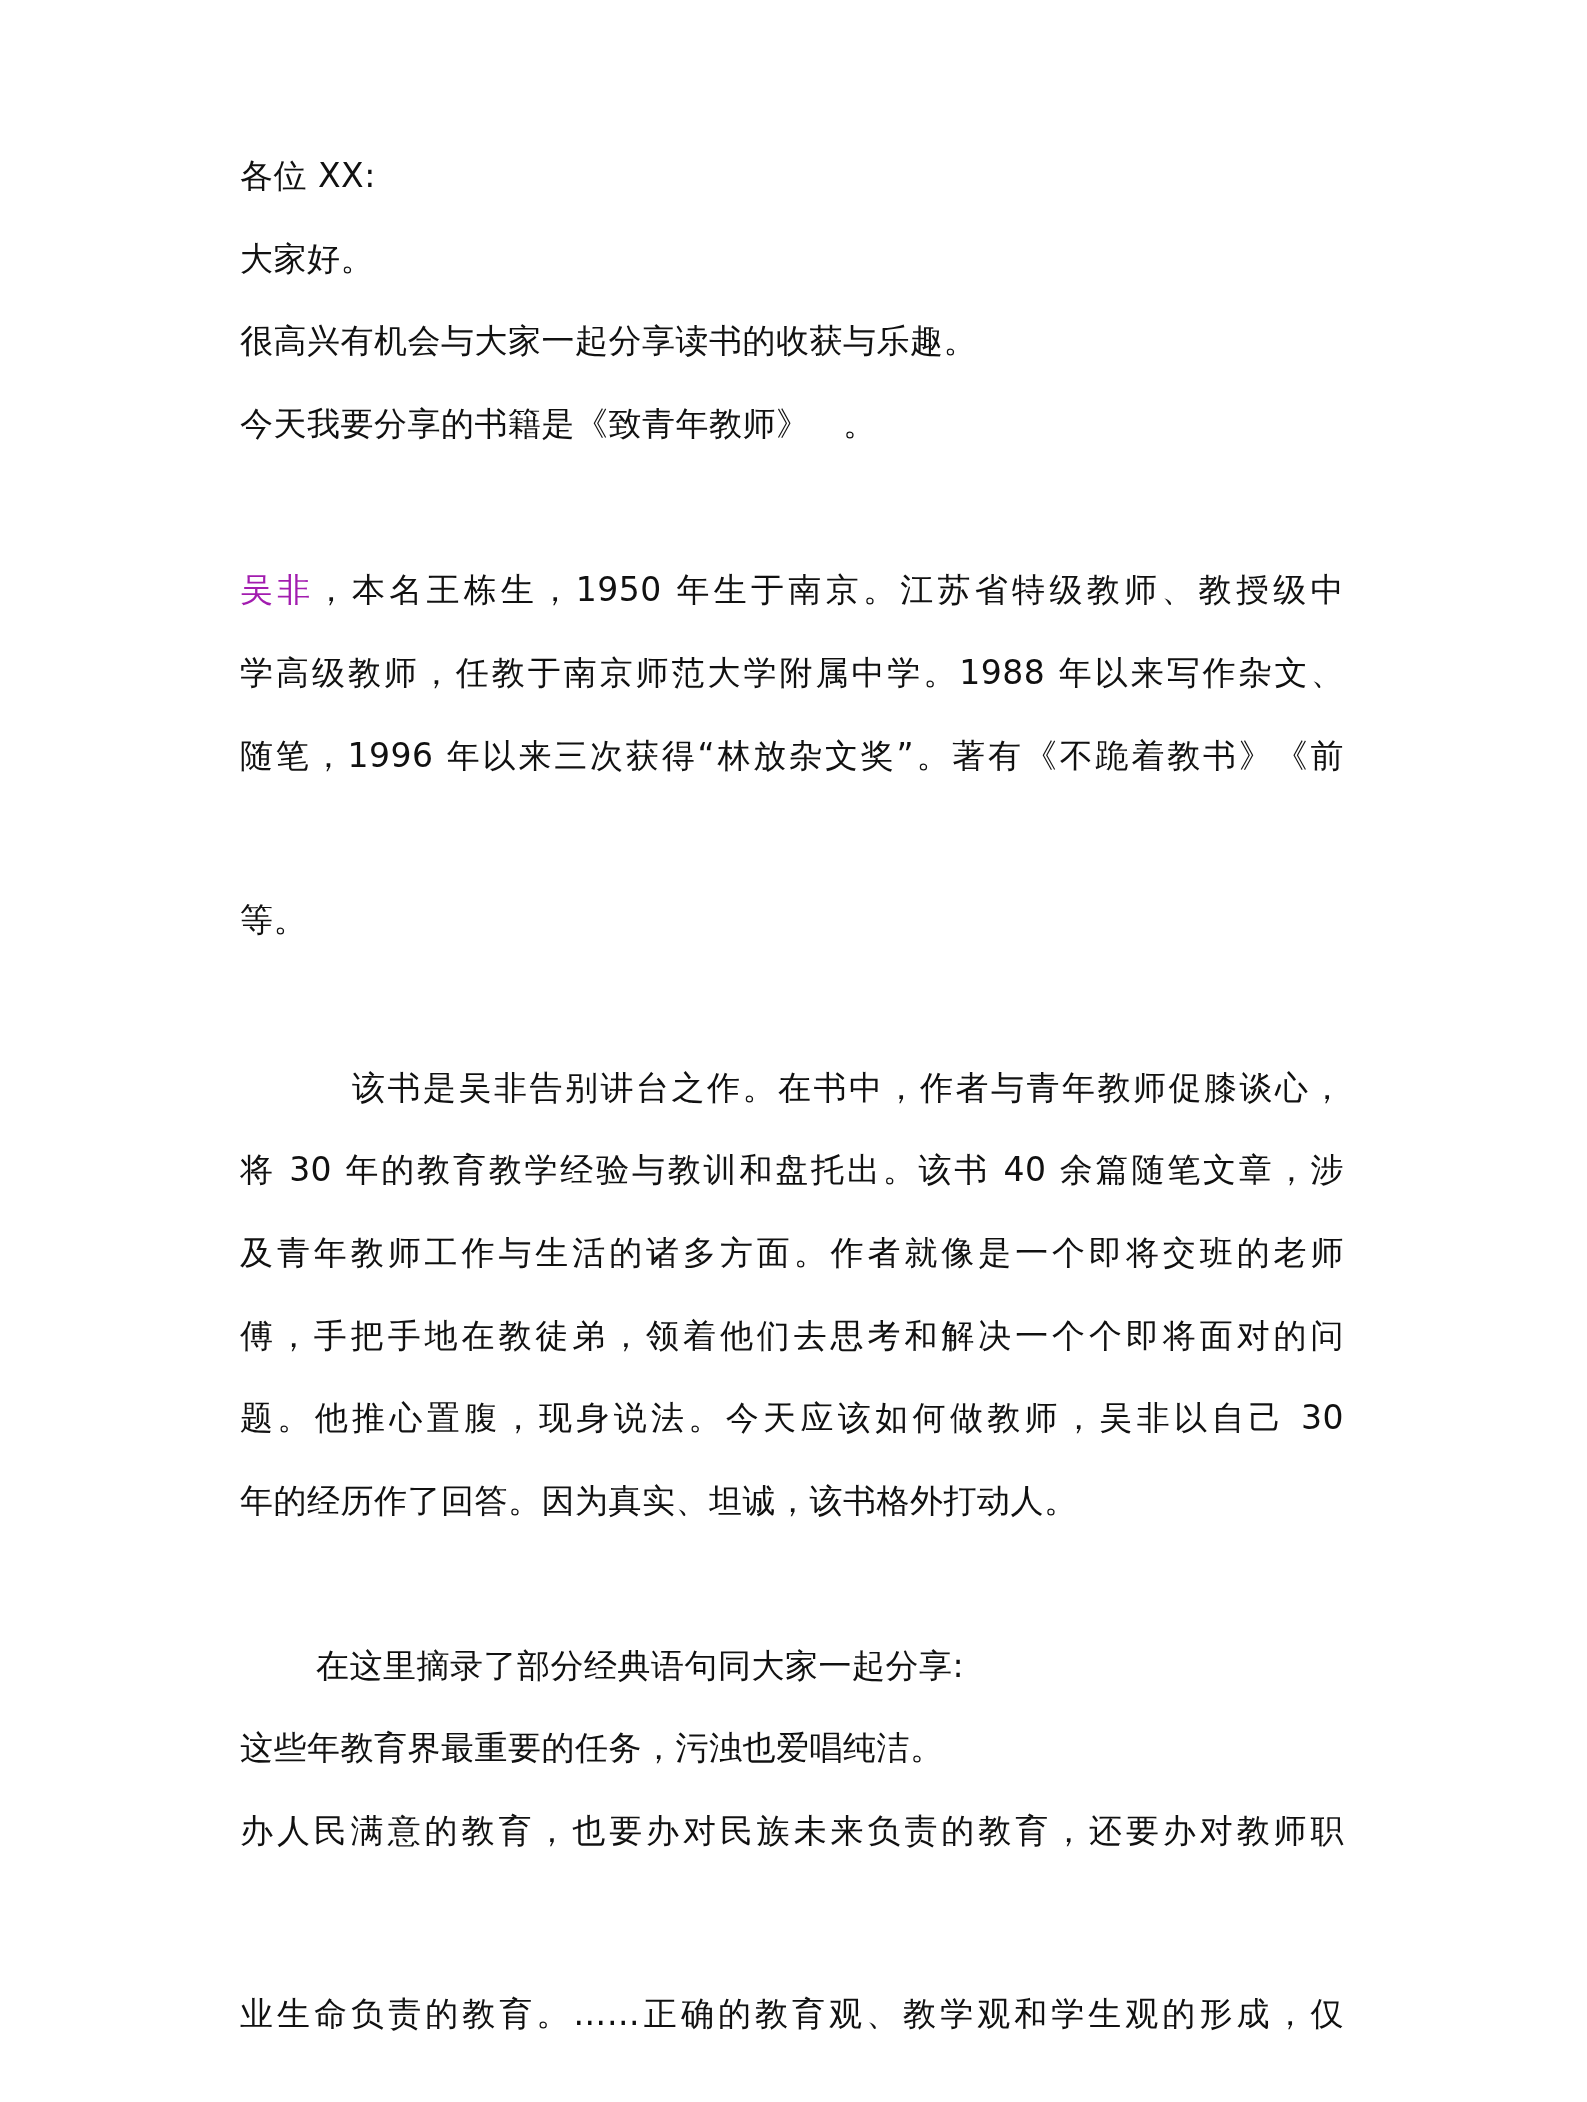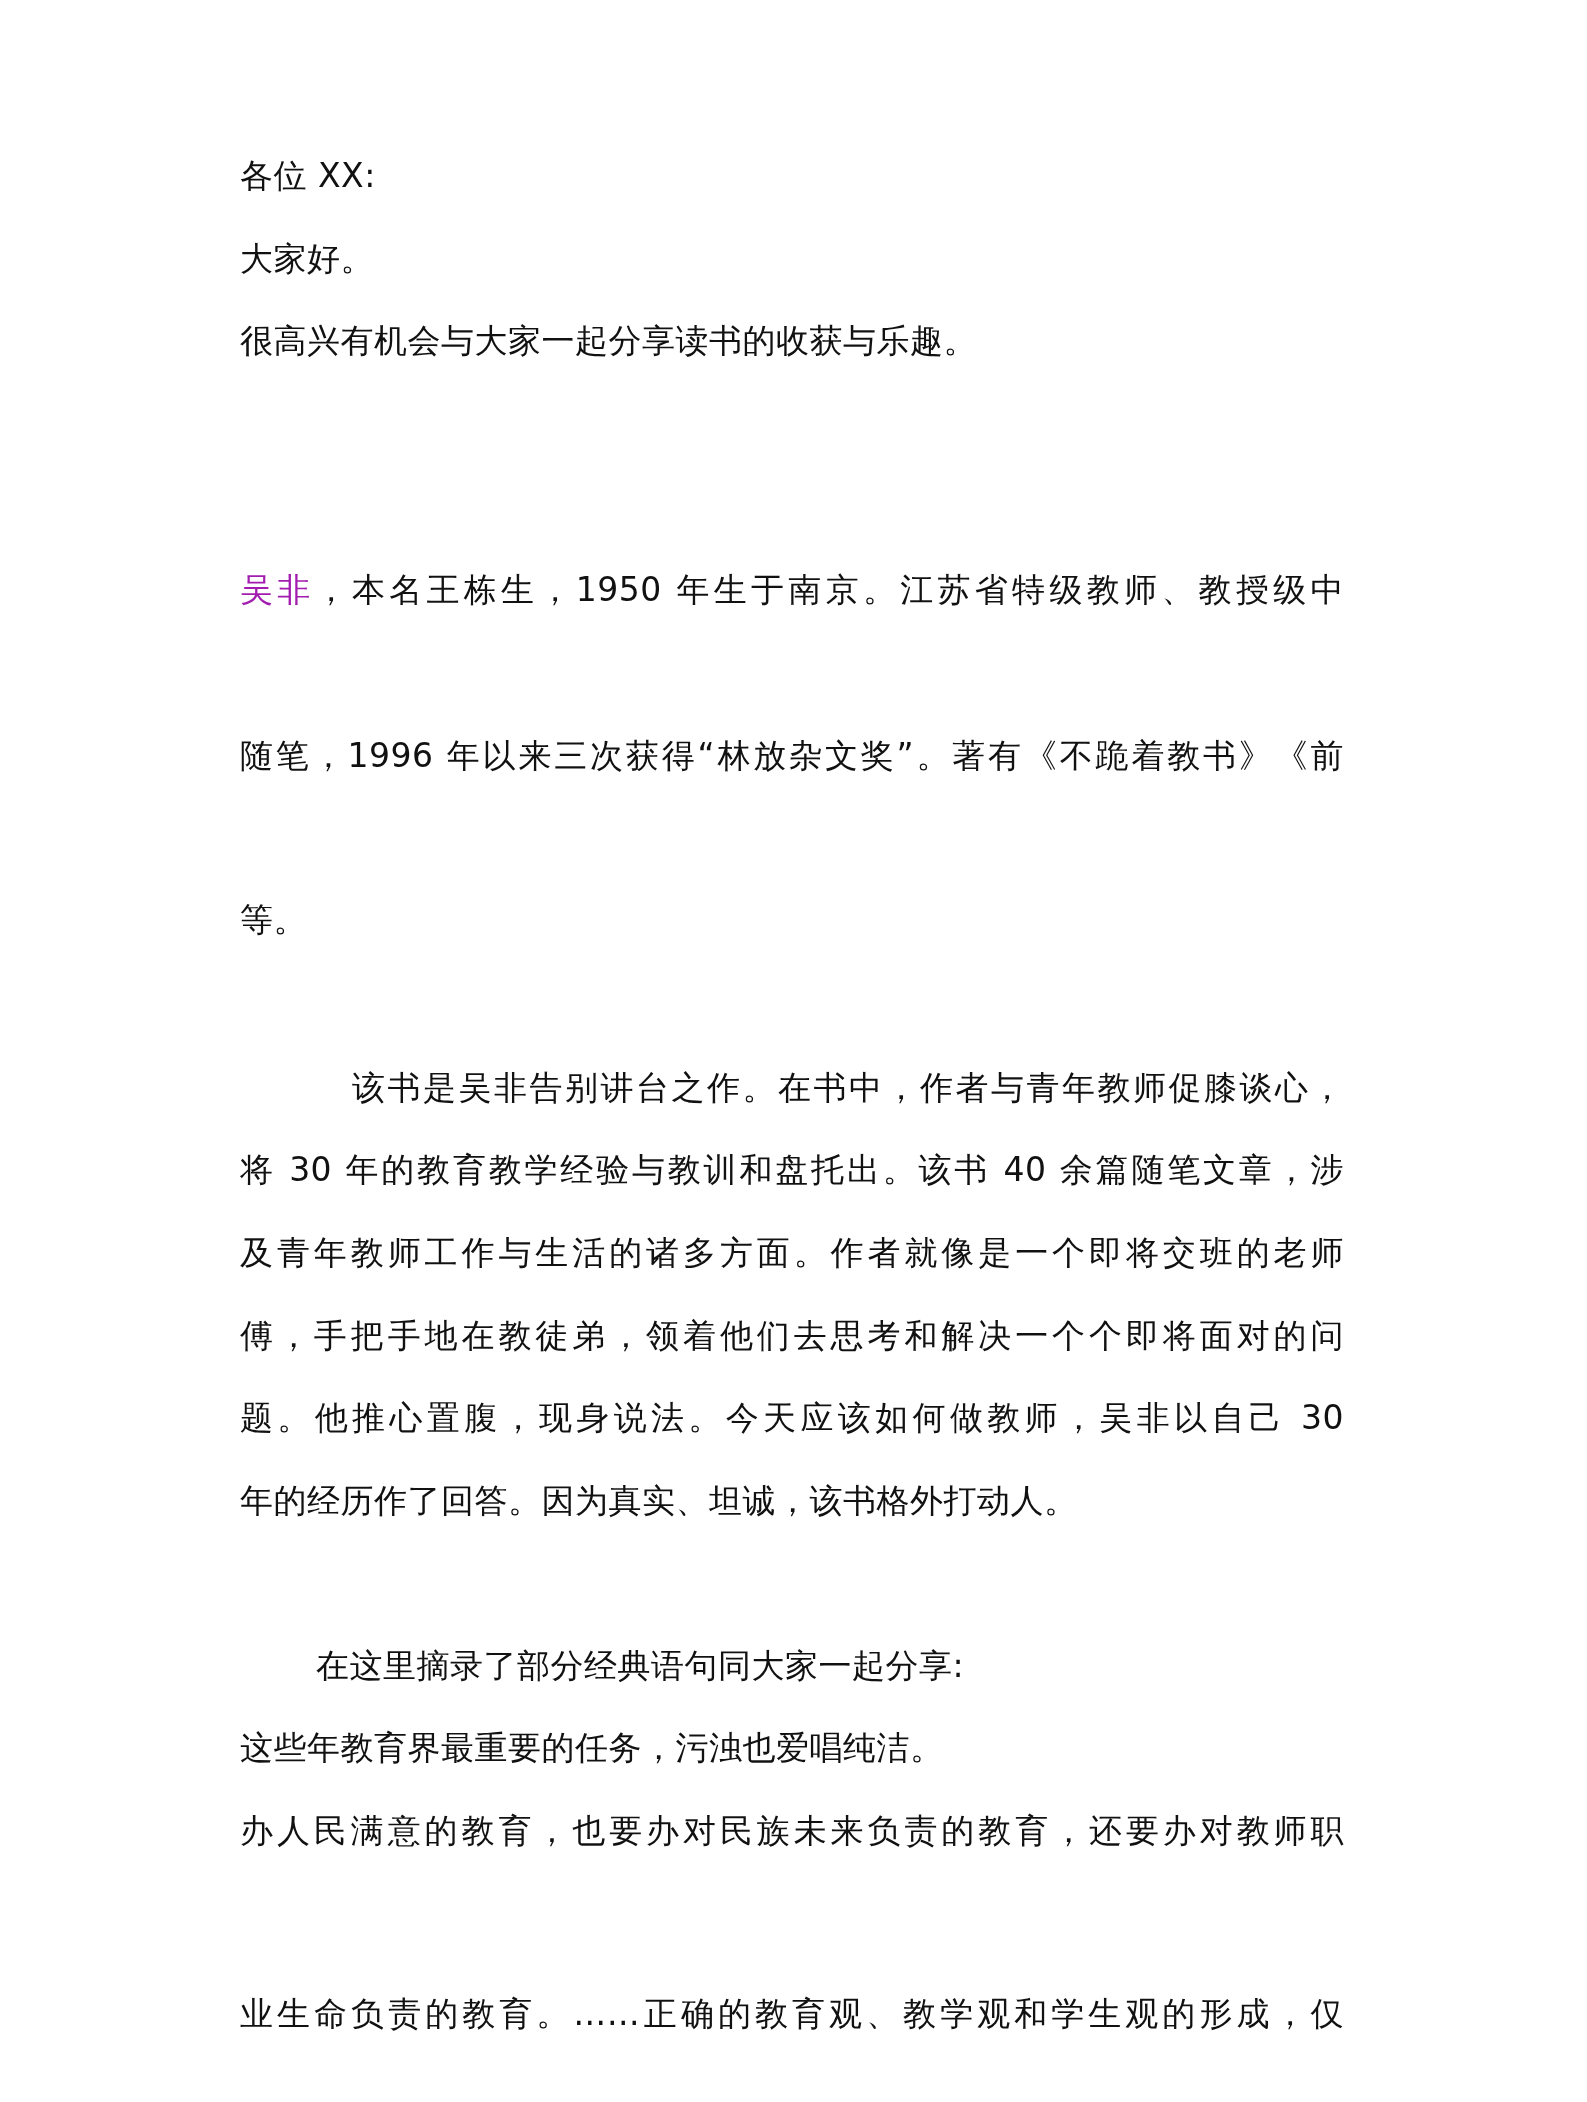--- a/index.html
+++ b/index.html
@@ -12,22 +12,24 @@
   .red { color: #a21caf; }
 </style>
 </head>
 <body>
 
 <div class="page">
 
   <div class="line" style="top:154px;">各位 XX:</div>
   <div class="line" style="top:237px;">大家好。</div>
   <div class="line" style="top:319px;">很高兴有机会与大家一起分享读书的收获与乐趣。</div>
+  <div class="line" style="top:402px;">今天我要分享的书籍是《致青年教师》　。</div>
 
   <div class="line just" style="top:568px;"><span class="red">吴非</span><span>，本名王栋生，1950 年生于南京。江苏省特级教师、教授级中</span></div>
+  <div class="line just" style="top:651px;">学高级教师，任教于南京师范大学附属中学。1988 年以来写作杂文、</div>
   <div class="line just" style="top:734px;">随笔，1996 年以来三次获得“林放杂文奖”。著有《不跪着教书》《前</div>
   <div class="line" style="top:898px;">等。</div>
 
   <div class="line just" style="top:1066px; left:352px; width:992px;">该书是吴非告别讲台之作。在书中，作者与青年教师促膝谈心，</div>
   <div class="line just" style="top:1148px;">将 30 年的教育教学经验与教训和盘托出。该书 40 余篇随笔文章，涉</div>
   <div class="line just" style="top:1231px;">及青年教师工作与生活的诸多方面。作者就像是一个即将交班的老师</div>
   <div class="line just" style="top:1314px;">傅，手把手地在教徒弟，领着他们去思考和解决一个个即将面对的问</div>
   <div class="line just" style="top:1396px;">题。他推心置腹，现身说法。今天应该如何做教师，吴非以自己 30</div>
   <div class="line" style="top:1479px;">年的经历作了回答。因为真实、坦诚，该书格外打动人。</div>
 

